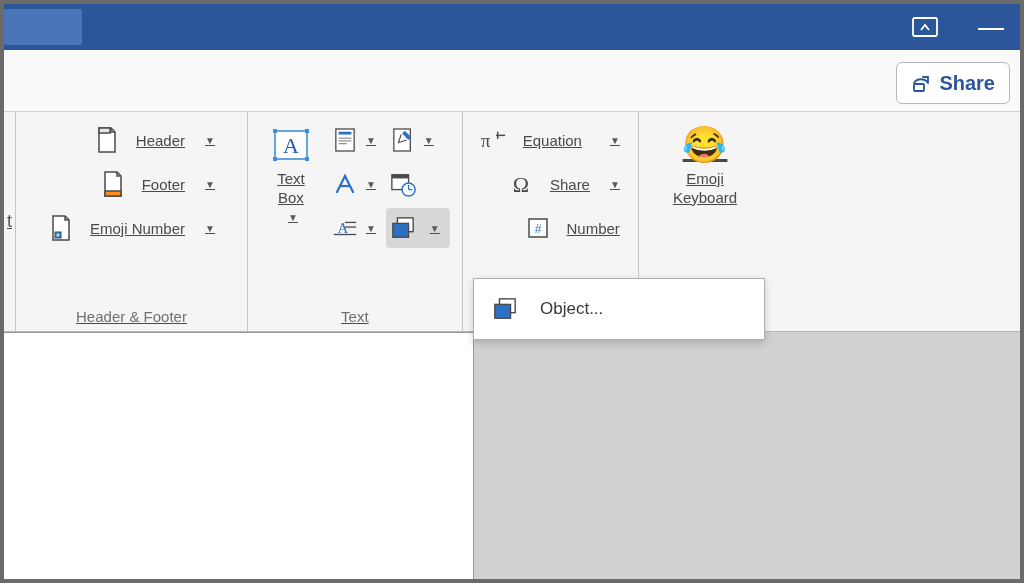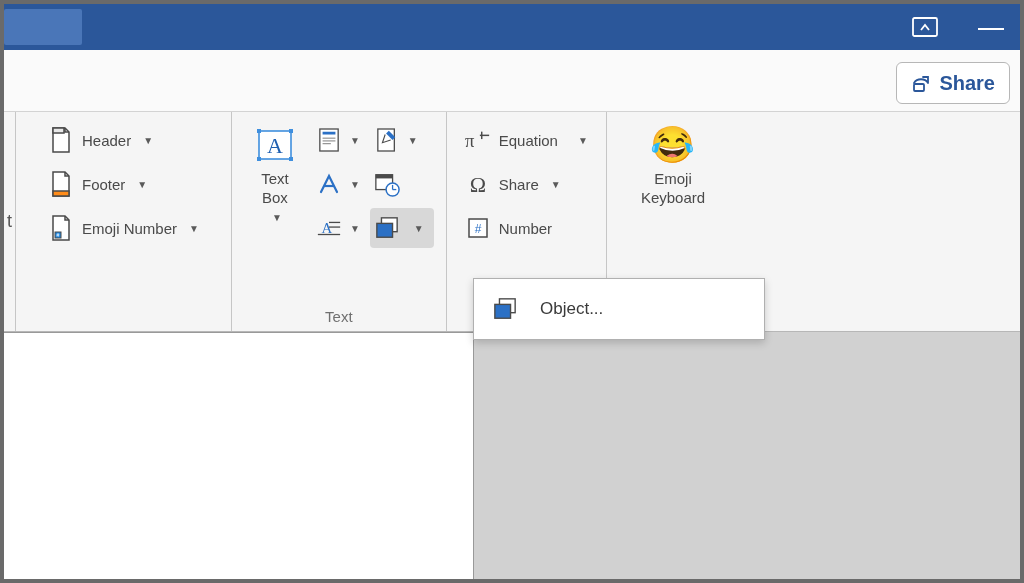--- a/index.html
+++ b/index.html
@@ -1,30 +1,30 @@
 <!DOCTYPE html>
 <html><head>
   <meta charset="utf-8">
   <style>
     * { margin: 0; padding: 0; box-sizing: border-box; }
     body { font-family: 'Segoe UI', Tahoma, sans-serif; font-size: 15px; color: #4a4a4a; background: #666; width: 1024px; height: 583px; overflow: hidden; }
-    .window { width: 1024px; height: 583px; background: #fff; border: 4px solid #6a6a6a; position: relative; display: flex; flex-direction: column; }
+    .window { width: 1024px; height: 583px; background: #fff; border: 4px solid #6a6a6a; position: relative; display: flex; flex-direction: column; text-decoration: underline; }
     .titlebar { background: #2b579a; height: 46px; position: relative; display: flex; align-items: center; }
     .title-stub { background: #4a76b8; width: 78px; height: 36px; margin-left: 0; border-radius: 2px; }
     .titlebar-right { position: absolute; right: 0; top: 0; height: 46px; display: flex; align-items: center; gap: 38px; padding-right: 10px; }
     .ribbon-display { width: 30px; height: 30px; display:flex; align-items:center; justify-content:center; }
     .minimize-line { width: 26px; height: 2.5px; background: #fff; margin-left: 0; margin-right:6px; margin-top: 4px; }
     .sharebar { background: #fafafa; height: 62px; position: relative; border-bottom: 1px solid #d3d3d3; }
     .share-btn { position: absolute; right: 10px; top: 12px; height: 42px; background: #fff; border: 1px solid #b7b7b7; border-radius: 6px; display: flex; align-items: center; gap: 8px; padding: 0 14px; color: #2b579a; font-weight: 600; font-size: 20px; cursor: pointer; }
     .ribbon { background: #f5f5f5; border-bottom: 1px solid #b7b7b7; display: flex; flex-direction: row; height: 220px; position: relative; }
     .group { display: flex; flex-direction: column; align-items: center; border-right: 1px solid #c6c6c6; padding: 8px 12px 6px 12px; height: 100%; }
     .group-body { display: flex; flex: 1; align-items: flex-start; gap: 6px; }
     .group-label { font-size: 15px; color: #707070; margin-top: auto; padding: 6px 0 0 0; }
     .v-stack { display: flex; flex-direction: column; gap: 4px; }
-    .cmd { display: flex; align-items: center; gap: 8px; height: 40px; padding: 0 6px; border-radius: 4px; cursor: pointer; white-space: nowrap; }
+    .cmd { display: flex; align-items: center; gap: 16px; height: 40px; padding: 0 6px; border-radius: 4px; cursor: pointer; white-space: nowrap; justify-content: flex-end; }
     .cmd-highlighted { background: #d8d8d8; }
     .chev { font-size: 10px; color: #5a5a5a; margin-left: 4px; }
     .big-btn { display: flex; flex-direction: column; align-items: center; gap: 4px; padding: 4px 10px; border-radius: 4px; cursor: pointer; text-align:center; line-height:1.25; }
     .small-btn { display: flex; align-items: center; gap: 4px; height: 40px; padding: 0 4px; border-radius: 4px; cursor: pointer; }
     .icon-slot { width: 26px; height: 26px; display: flex; align-items: center; justify-content: center; }
     .icon-slot-lg { width: 42px; height: 42px; display: flex; align-items: center; justify-content: center; }
     .doc-area { flex: 1; display: flex; background: #d1d1d1; }
     .page { background: #fff; width: 470px; height: 100%; border-right: 1px solid #999; border-top: 1px solid #999; }
     .dropdown { position: absolute; top: 274px; left: 469px; width: 292px; background: #fff; border: 1px solid #b0b0b0; box-shadow: 0 3px 8px rgba(0,0,0,.18); z-index: 50; padding: 6px 0; }
     .dd-item { display: flex; align-items: center; gap: 22px; height: 48px; padding: 0 18px; cursor: pointer; font-size: 17px; color: #3a3a3a; }
@@ -98,20 +98,21 @@
                   <rect x="5" y="17" width="6" height="6" fill="#1f87e0" stroke="#4a4a4a" stroke-width="1"></rect>
                   <text x="8" y="22" font-size="5" fill="#fff" text-anchor="middle">#</text>
                   <path d="M15 1v4h4" fill="none" stroke="#4a4a4a" stroke-width="1.5"></path>
                 </svg>
             </span>
             <span>Emoji Number</span>
             <span class="chev">▼</span>
           </div>
         </div>
       </div>
+      <div class="group-label">Header &amp; Footer</div>
     </div>
 
     <div class="group">
       <div class="group-body">
         <div class="big-btn">
           <span class="icon-slot-lg">
             <svg width="42" height="38" viewBox="0 0 42 38">
                 <rect x="5" y="5" width="32" height="28" fill="#fff" stroke="#3f8fde" stroke-width="1.6"></rect>
                 <rect x="3" y="3" width="4" height="4" fill="#3f8fde"></rect>
                 <rect x="35" y="3" width="4" height="4" fill="#3f8fde"></rect>

